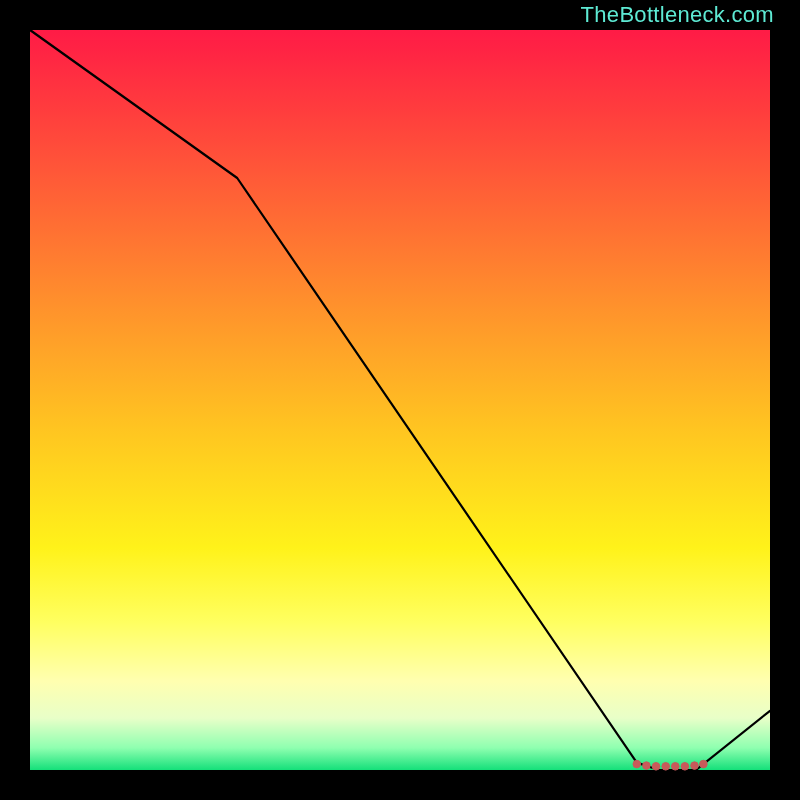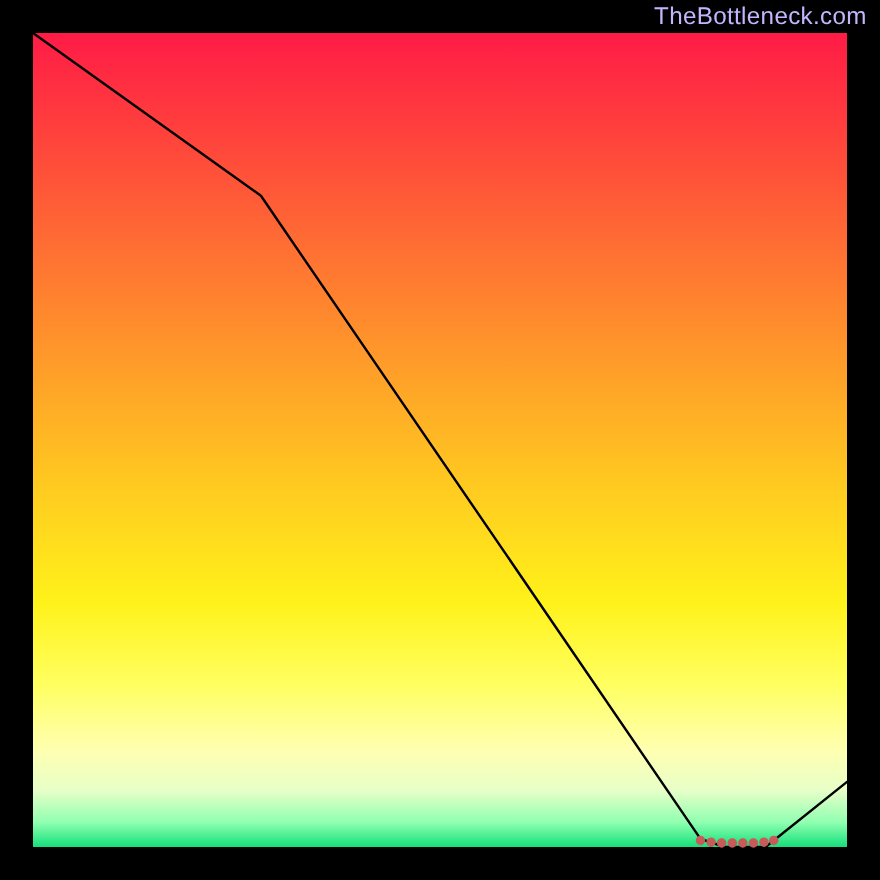--- a/index.html
+++ b/index.html
@@ -13,22 +13,22 @@
   }
   .frame {
     position: relative;
     width: 800px;
     height: 800px;
     background: #000;
   }
   .attribution {
     position: absolute;
     top: 2px;
-    right: 12px;
-    color: #c4b5fd;
+    right: 26px;
+    color: #5eead4;
     font-size: 22px;
     font-weight: 500;
     letter-spacing: 0.3px;
   }
   .plot-area {
     position: absolute;
     left: 30px;
     top: 30px;
     width: 740px;
     height: 740px;

